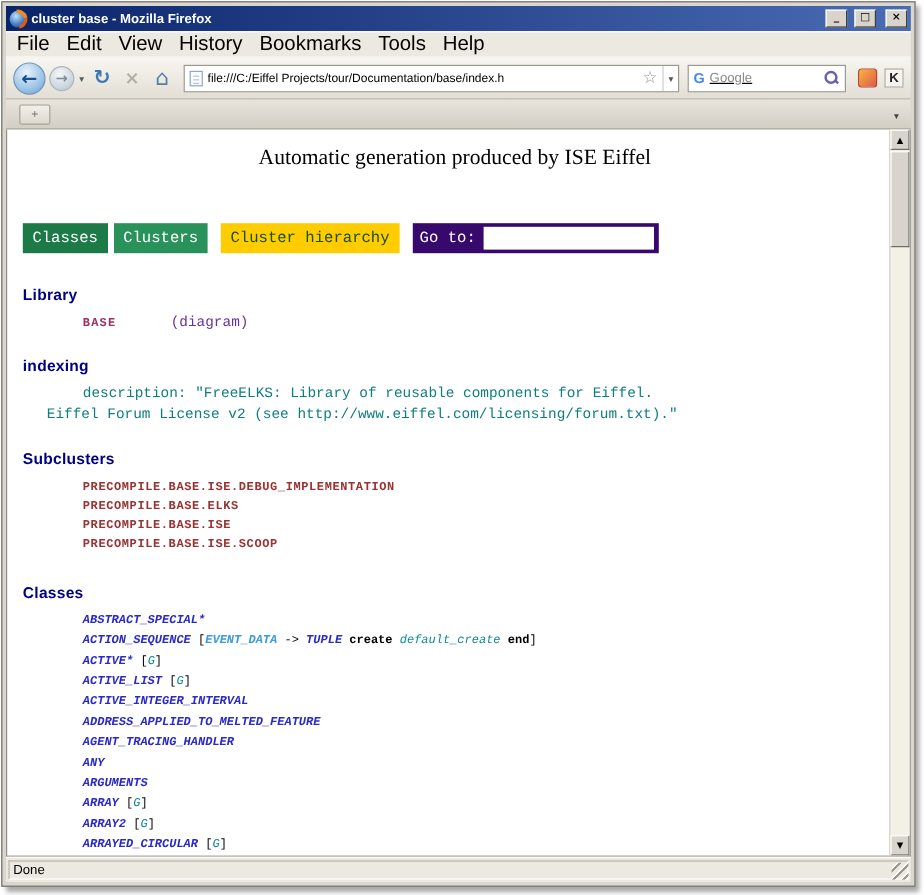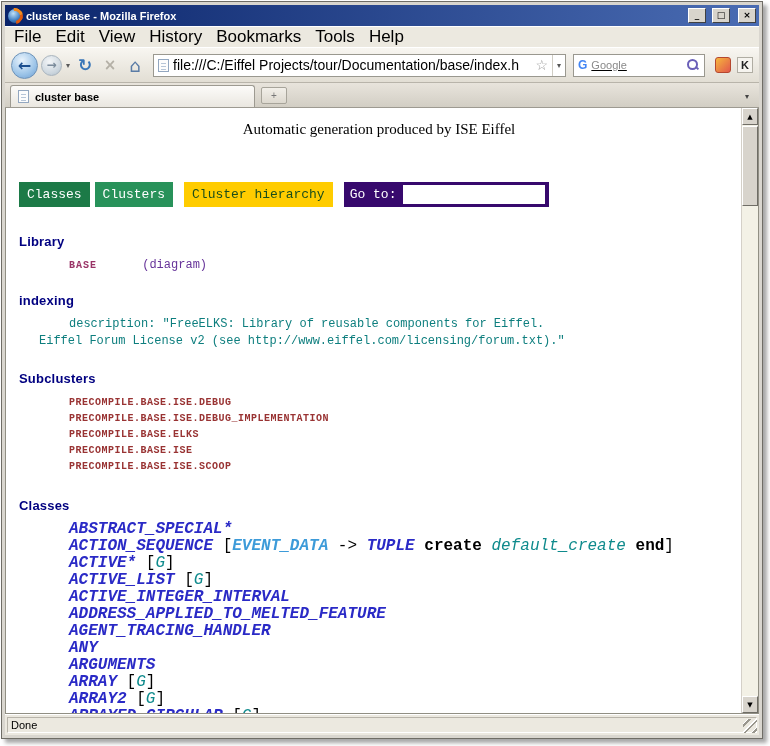--- a/index.html
+++ b/index.html
@@ -55,21 +55,21 @@
           font-family:"DejaVu Sans",sans-serif;}
   .ico-refresh{color:#3a77b8;font-size:17px;font-weight:bold;}
   .ico-stop{color:#b4b0a6;font-size:15px;font-weight:bold;}
   .ico-home{color:#5a7ca6;font-size:18px;}
   .urlbar{flex:1;min-width:280px;height:23px;background:#fff;border:1px solid #9a988f;
           display:flex;align-items:center;padding:0 4px;gap:4px;margin-left:4px;}
   .doc-icon{width:11px;height:13px;flex:0 0 11px;background:#fdfdfd;border:1px solid #93a7c0;
           position:relative;}
   .doc-icon::after{content:"";position:absolute;left:2px;top:3px;right:2px;height:1px;
           background:#b7c6d8;box-shadow:0 3px 0 #b7c6d8,0 6px 0 #b7c6d8;}
-  .url-input{flex:1;min-width:0;border:none;outline:none;font-size:14px;color:#000;
+  .url-input{flex:1;min-width:0;border:none;outline:none;font-size:10px;color:#000;
           font-family:"Liberation Sans",sans-serif;background:transparent;padding:0;}
   .star-icon{color:#9a9a9a;font-size:14px;line-height:14px;font-family:"DejaVu Sans",sans-serif;}
   .url-drop{font-size:8px;color:#555;border-left:1px solid #d0cdc4;padding-left:4px;height:100%;
           display:flex;align-items:center;}
   .searchbar{flex:0 0 132px;width:132px;height:23px;background:#fff;border:1px solid #9a988f;
           display:flex;align-items:center;padding:0 4px;gap:4px;margin-left:4px;}
   .g-logo{color:#4285f4;font-weight:bold;font-size:12px;}
   .search-input{flex:1;min-width:0;border:none;outline:none;font-size:11px;
           font-family:"Liberation Sans",sans-serif;background:transparent;padding:0;color:#000;text-decoration:underline;}
   .search-input::placeholder{color:#8a8a8a;}
@@ -95,21 +95,21 @@
   .tab-label{white-space:nowrap;overflow:hidden;font-weight:bold;}
   .newtab-btn{width:26px;height:17px;margin:0 0 3px 6px;align-self:center;
           background:linear-gradient(#f2efe9,#ddd9cf);border:1px solid #a7a49a;border-radius:2px;
           font-size:10px;color:#777;text-align:center;line-height:15px;}
   .alltabs-btn{position:absolute;right:3px;top:3px;width:18px;height:20px;
           display:flex;align-items:center;justify-content:center;font-size:8px;color:#444;}
   
   .content{flex:1;display:flex;background:#fff;border:1px solid #918f84;border-top:none;
           overflow:hidden;position:relative;}
   .page-area{flex:1;overflow:hidden;padding:8px 2px 0 13px;}
-  .banner{text-align:center;font-family:"Liberation Serif",serif;font-size:15px;
+  .banner{text-align:center;font-family:"Liberation Serif",serif;font-size:18px;
           color:#000;margin-top:5px;}
   .mono{font-family:"Liberation Mono","DejaVu Sans Mono",monospace;}
   .nav-buttons{margin-top:44px;display:flex;align-items:center;
           font-family:"Liberation Mono","DejaVu Sans Mono",monospace;font-size:13px;}
   .pbtn{padding:5px 8px;margin-right:5px;cursor:default;white-space:nowrap;}
   .btn-classes{background:var(--c-classes-btn);color:#fff;}
   .btn-clusters{background:var(--c-clusters-btn);color:#ffffff;margin-right:11px;}
   .btn-hierarchy{background:var(--c-hierarchy-btn);color:var(--c-hierarchy-fg);margin-right:11px;}
   .goto{display:flex;align-items:center;background:var(--c-goto-btn);padding:3px 4px;gap:5px;}
   .goto-label{color:#fff;padding:2px 2px;}
@@ -123,21 +123,21 @@
   .h-classes{margin-top:23px;}
   .indent{margin-left:50px;}
   .base-line{margin-top:9px;font-size:12px;}
   .cluster-name{color:var(--c-cluster-name);font-weight:bold;font-size:10px;letter-spacing:1px;}
   .diagram-link{color:var(--c-diagram-link);margin-left:38px;font-size:12px;}
   .idx-lines{margin-top:8px;font-size:12px;line-height:17px;color:var(--c-indexing-text);}
   .idx-l2{margin-left:-30px;}
   .sub-list{margin-top:9px;font-size:10px;line-height:16px;font-weight:bold;
           letter-spacing:.5px;color:var(--c-subcluster);}
   .subcluster-line{cursor:default;}
-  .class-list{margin-top:8px;font-size:16px;line-height:17px;}
+  .class-list{margin-top:8px;font-size:10px;line-height:17px;}
   .code-line{white-space:nowrap;}
   .seg-cls{color:var(--c-class-link);font-weight:bold;font-style:italic;cursor:default;}
   .seg-fg{color:var(--c-formal-generic);font-weight:bold;font-style:italic;}
   .seg-ft{color:var(--c-feature);font-style:italic;}
   .seg-kw{color:#000;font-weight:bold;}
   .seg-pl{color:#000;}
   
   .scrollbar{flex:0 0 17px;width:17px;background:#f3f1e6;display:flex;flex-direction:column;
           border-left:1px solid #d4d0c8;}
   .sb-btn{height:17px;flex:0 0 17px;background:#d8d4cc;border:1px solid;
@@ -197,24 +197,20 @@
       <input class="search-input" type="text" placeholder="Google" style="">
       <div class="mag-btn"></div>
     </div>
     <div class="ext-icons">
       <div class="ext-badge"></div>
       <div class="ext-k">K</div>
     </div>
   </div>
 
   <div class="tabbar">
-    <div class="tab">
-      <div class="doc-icon"></div>
-      <div class="tab-label">cluster base</div>
-    </div>
     <div class="newtab-btn">+</div>
     <div class="alltabs-btn">▾</div>
   </div>
 
   <div class="content">
     <div class="page-area">
       <div class="banner">Automatic generation produced by ISE Eiffel</div>
 
       <div class="nav-buttons">
         <div class="pbtn btn-classes">Classes</div>
@@ -233,21 +229,20 @@
       </div>
 
       <div class="sec-heading h-indexing">indexing</div>
       <div class="mono indent idx-lines">
         <div>description: "FreeELKS: Library of reusable components for Eiffel.</div>
         <div class="idx-l2">Eiffel Forum License v2 (see http://www.eiffel.com/licensing/forum.txt)."</div>
       </div>
 
       <div class="sec-heading h-subclusters">Subclusters</div>
       <div class="mono indent sub-list">
-          <div class="subcluster-line">PRECOMPILE.BASE.ISE.DEBUG</div>
           <div class="subcluster-line">PRECOMPILE.BASE.ISE.DEBUG_IMPLEMENTATION</div>
           <div class="subcluster-line">PRECOMPILE.BASE.ELKS</div>
           <div class="subcluster-line">PRECOMPILE.BASE.ISE</div>
           <div class="subcluster-line">PRECOMPILE.BASE.ISE.SCOOP</div>
         </div>
 
       <div class="sec-heading h-classes">Classes</div>
       <div class="mono indent class-list">
           <div class="code-line"><span class="seg-cls">ABSTRACT_SPECIAL*</span></div>
           <div class="code-line"><span class="seg-cls">ACTION_SEQUENCE</span><span class="seg-pl"> [</span><span class="seg-fg">EVENT_DATA</span><span class="seg-pl"> -&gt; </span><span class="seg-cls">TUPLE</span><span class="seg-pl"> </span><span class="seg-kw">create</span><span class="seg-pl"> </span><span class="seg-ft">default_create</span><span class="seg-pl"> </span><span class="seg-kw">end</span><span class="seg-pl">]</span></div>

